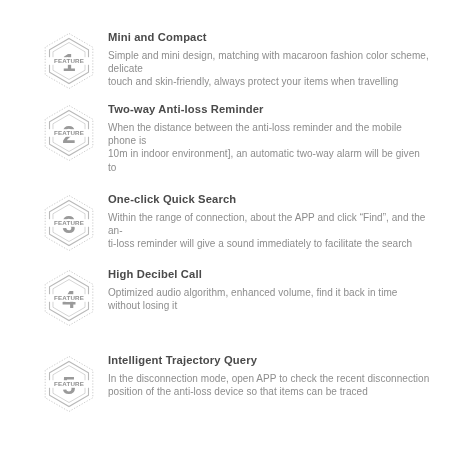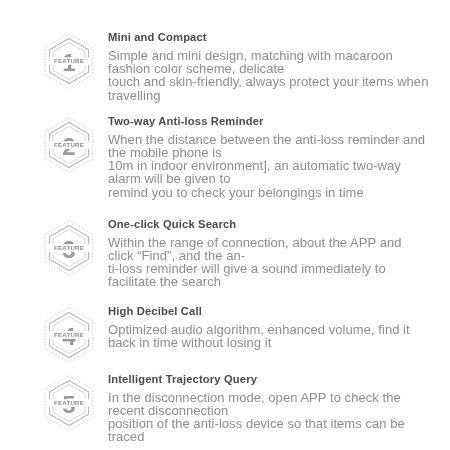--- a/index.html
+++ b/index.html
@@ -69,21 +69,21 @@
     font-size: 11.2px;
     font-weight: bold;
     color: #4a4a4a;
     letter-spacing: 0.15px;
     line-height: 15px;
     margin: 0 0 4px 0;
     white-space: nowrap;
   }
 
   .feature-desc {
-    font-size: 13px;
+    font-size: 10px;
     font-weight: normal;
     color: #8d8d8d;
     line-height: 13.2px;
     letter-spacing: 0.05px;
     margin: 0;
     max-width: 322px;
   }
   .feature-desc p {
     margin: 0;
   }
@@ -125,21 +125,20 @@
               <rect x="6.5" y="25.2" width="43" height="7.6" fill="#ffffff"></rect>
               <text x="28" y="31.4" text-anchor="middle" font-family="&quot;Liberation Sans&quot;, sans-serif" font-size="6.2" font-weight="bold" letter-spacing="0.2" fill="#8f8f8f">FEATURE</text>
             </svg>
           </div>
         </div>
         <div class="text-cell">
           <div class="feature-title">Two-way Anti-loss Reminder</div>
           <div class="feature-desc">
             <p>When the distance between the anti-loss reminder and the mobile phone is</p>
             <p>10m in indoor environment], an automatic two-way alarm will be given to</p>
-            <p>remind you to check your belongings in time</p>
           </div>
         </div>
       </div>
       <div class="feature-row" style="margin-top: 18px;">
         <div class="badge-cell">
           <div class="badge">
             <svg viewBox="0 0 56 58">
               <polygon points="28.00,1.50 51.82,15.25 51.82,42.75 28.00,56.50 4.18,42.75 4.18,15.25" fill="none" stroke="#b8b8b8" stroke-width="0.7" stroke-dasharray="1.3 1.6"></polygon>
               <polygon points="28.00,6.50 47.49,17.75 47.49,40.25 28.00,51.50 8.51,40.25 8.51,17.75" fill="none" stroke="#b8b8b8" stroke-width="1.1"></polygon>
               <polygon points="28.00,10.50 44.02,19.75 44.02,38.25 28.00,47.50 11.98,38.25 11.98,19.75" fill="none" stroke="#b8b8b8" stroke-width="0.6"></polygon>
@@ -170,21 +169,21 @@
             </svg>
           </div>
         </div>
         <div class="text-cell">
           <div class="feature-title">High Decibel Call</div>
           <div class="feature-desc">
             <p>Optimized audio algorithm, enhanced volume, find it back in time without losing it</p>
           </div>
         </div>
       </div>
-      <div class="feature-row" style="margin-top: 8px;">
+      <div class="feature-row" style="margin-top: 26px;">
         <div class="badge-cell">
           <div class="badge">
             <svg viewBox="0 0 56 58">
               <polygon points="28.00,1.50 51.82,15.25 51.82,42.75 28.00,56.50 4.18,42.75 4.18,15.25" fill="none" stroke="#b8b8b8" stroke-width="0.7" stroke-dasharray="1.3 1.6"></polygon>
               <polygon points="28.00,6.50 47.49,17.75 47.49,40.25 28.00,51.50 8.51,40.25 8.51,17.75" fill="none" stroke="#b8b8b8" stroke-width="1.1"></polygon>
               <polygon points="28.00,10.50 44.02,19.75 44.02,38.25 28.00,47.50 11.98,38.25 11.98,19.75" fill="none" stroke="#b8b8b8" stroke-width="0.6"></polygon>
               <text x="28" y="38.5" text-anchor="middle" font-family="&quot;Liberation Sans&quot;, sans-serif" font-size="24" font-weight="bold" fill="#9a9a9a">5</text>
               <rect x="6.5" y="25.2" width="43" height="7.6" fill="#ffffff"></rect>
               <text x="28" y="31.4" text-anchor="middle" font-family="&quot;Liberation Sans&quot;, sans-serif" font-size="6.2" font-weight="bold" letter-spacing="0.2" fill="#8f8f8f">FEATURE</text>
             </svg>

